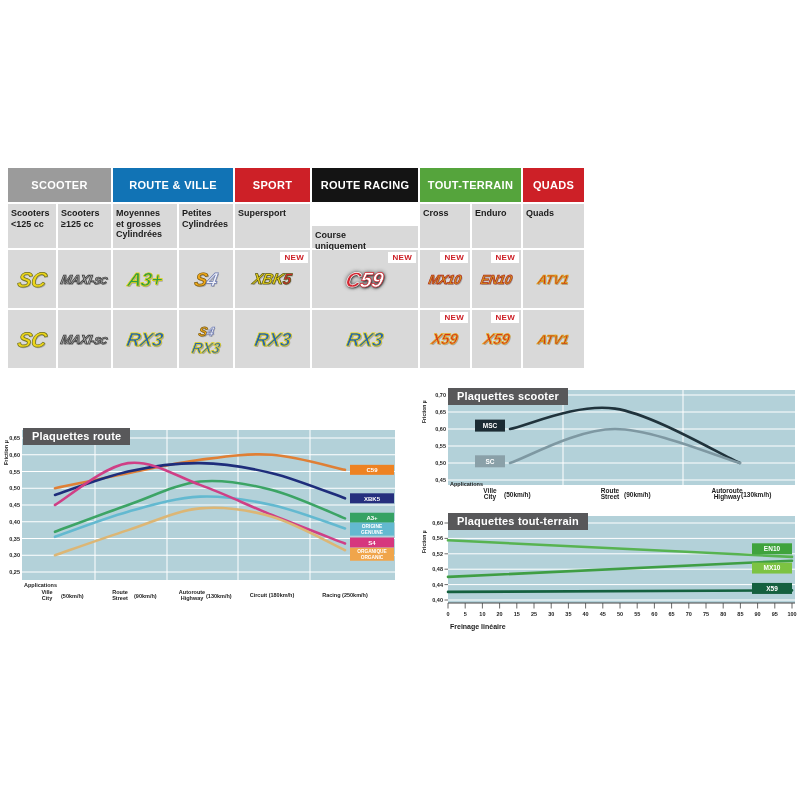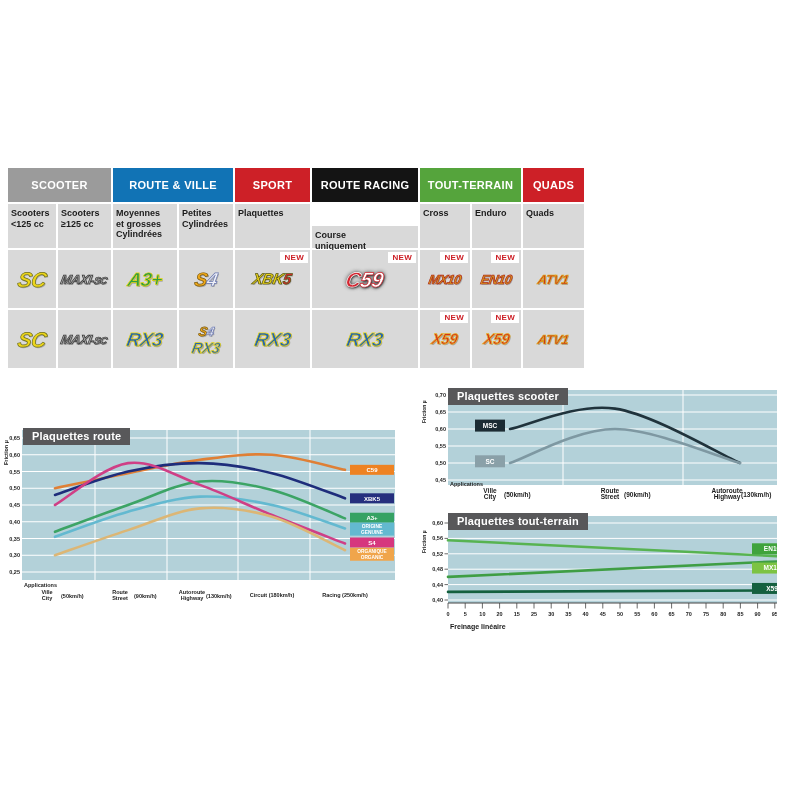--- a/index.html
+++ b/index.html
@@ -1,17 +1,17 @@
 <!DOCTYPE html>
 <html><head>
 <meta charset="utf-8">
 <style>
   html,body{margin:0;padding:0;background:#fff;}
   .page{position:relative;width:777px;height:800px;background:#fff;overflow:hidden;
-        font-family:"Liberation Sans",sans-serif;}
+        font-family:"Liberation Sans",sans-serif;padding-left:24px;}
   
   .ptable{position:absolute;left:8px;top:168px;width:576px;display:grid;gap:2px;background:#fff;}
   .gcell{color:#fff;font-weight:bold;font-size:11px;letter-spacing:.3px;
          display:flex;align-items:center;justify-content:center;}
   .scell{background:#d9d9d9;color:#1b1b1b;font-weight:bold;font-size:9px;line-height:1.18;
          padding:4px 3px;white-space:pre-line;}
   .lcell{background:#d9d9d9;position:relative;display:flex;align-items:center;justify-content:center;}
   .logo-stack{display:flex;flex-direction:column;align-items:center;gap:1px;}
   .logo-line{display:inline-block;font-style:italic;font-weight:900;letter-spacing:-.5px;
              transform:skewX(-10deg);line-height:1;white-space:nowrap;
@@ -48,21 +48,21 @@
       <div class="gcell" style="background: rgb(205, 32, 39); grid-area: 1 / 9 / auto / span 1;">QUADS</div>
       <div class="scell" style="grid-area: 2 / 1;">Scooters
 &lt;125 cc</div>
       <div class="scell" style="grid-area: 2 / 2;">Scooters
 ≥125 cc</div>
       <div class="scell" style="grid-area: 2 / 3;">Moyennes
 et grosses
 Cylindrées</div>
       <div class="scell" style="grid-area: 2 / 4;">Petites
 Cylindrées</div>
-      <div class="scell" style="grid-area: 2 / 5;">Plaquettes</div>
+      <div class="scell" style="grid-area: 2 / 5;">Supersport</div>
       <div class="scell" style="grid-area: 2 / 6; margin-top: 22px;">Course
 uniquement
 sur circuit</div>
       <div class="scell" style="grid-area: 2 / 7;">Cross</div>
       <div class="scell" style="grid-area: 2 / 8;">Enduro</div>
       <div class="scell" style="grid-area: 2 / 9;">Quads</div>
       <div class="lcell" style="grid-area: 3 / 1;">
         <div class="logo-stack">
           <div class="logo-line"><span class="logo-part" style="color: rgb(236, 213, 26); font-size: 21px; -webkit-text-stroke: 0.7px rgb(111, 111, 31);">SC</span></div>
         </div>

